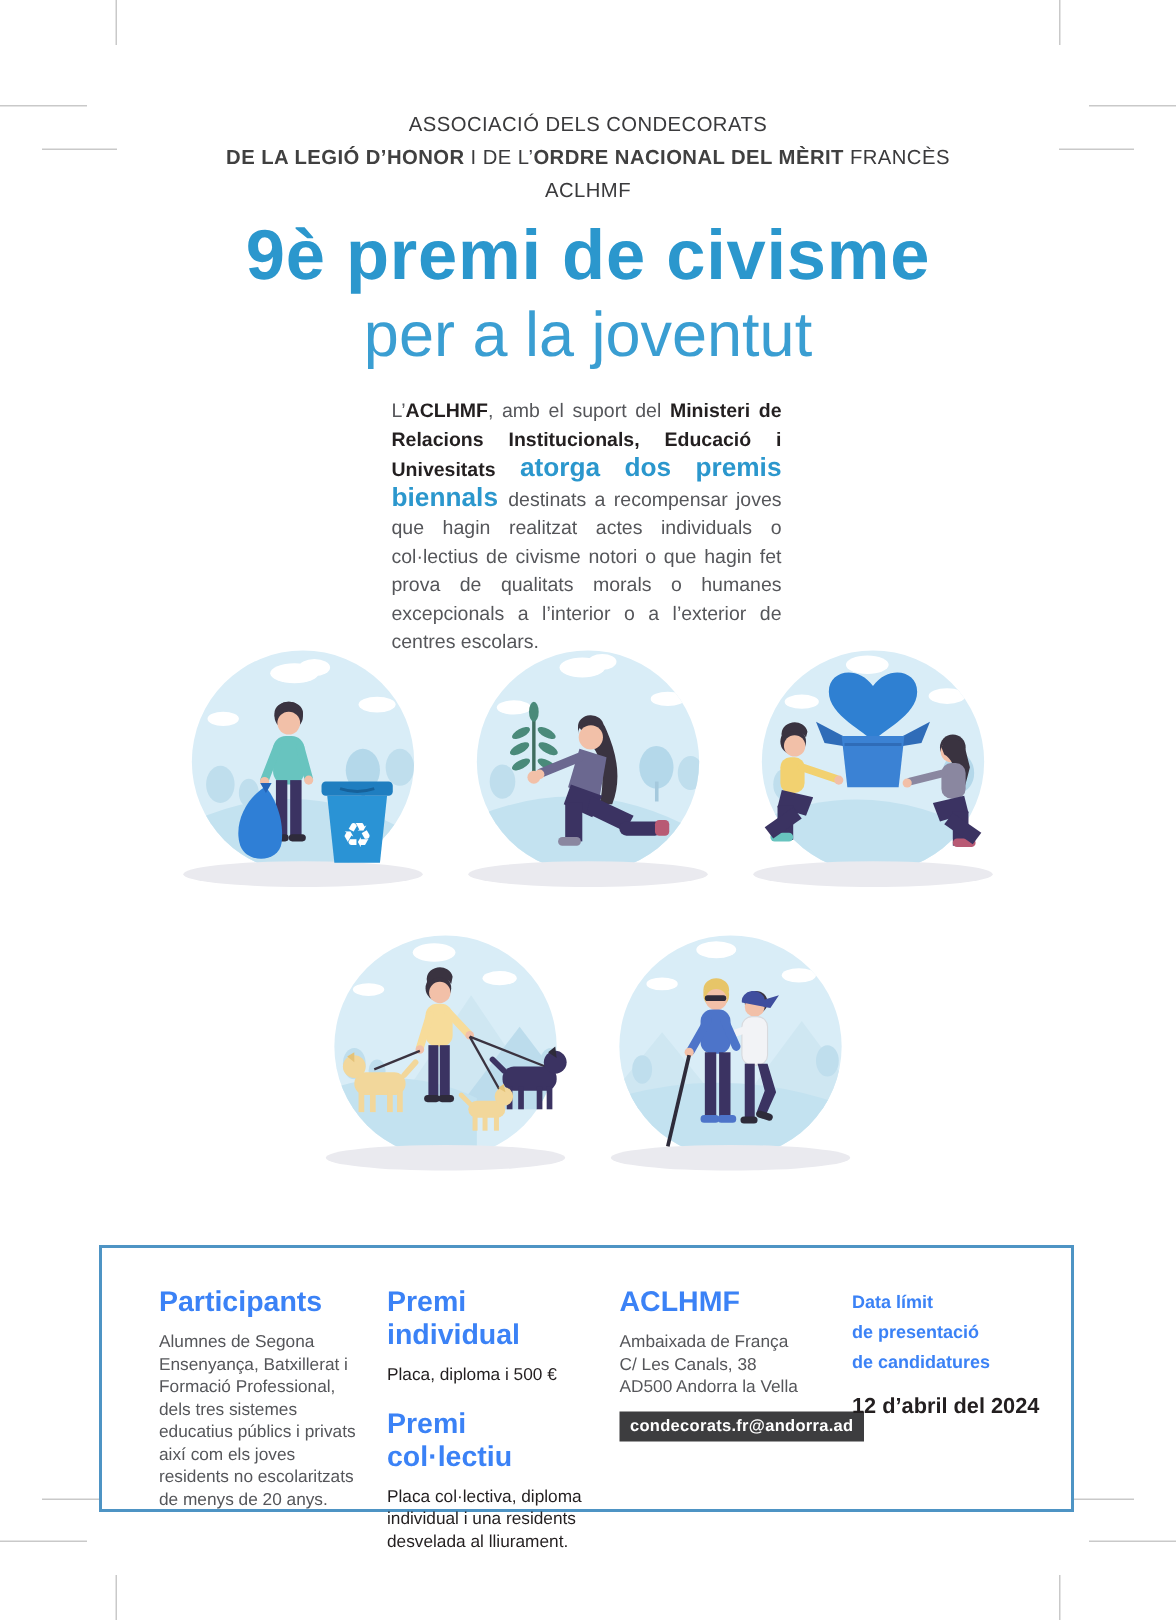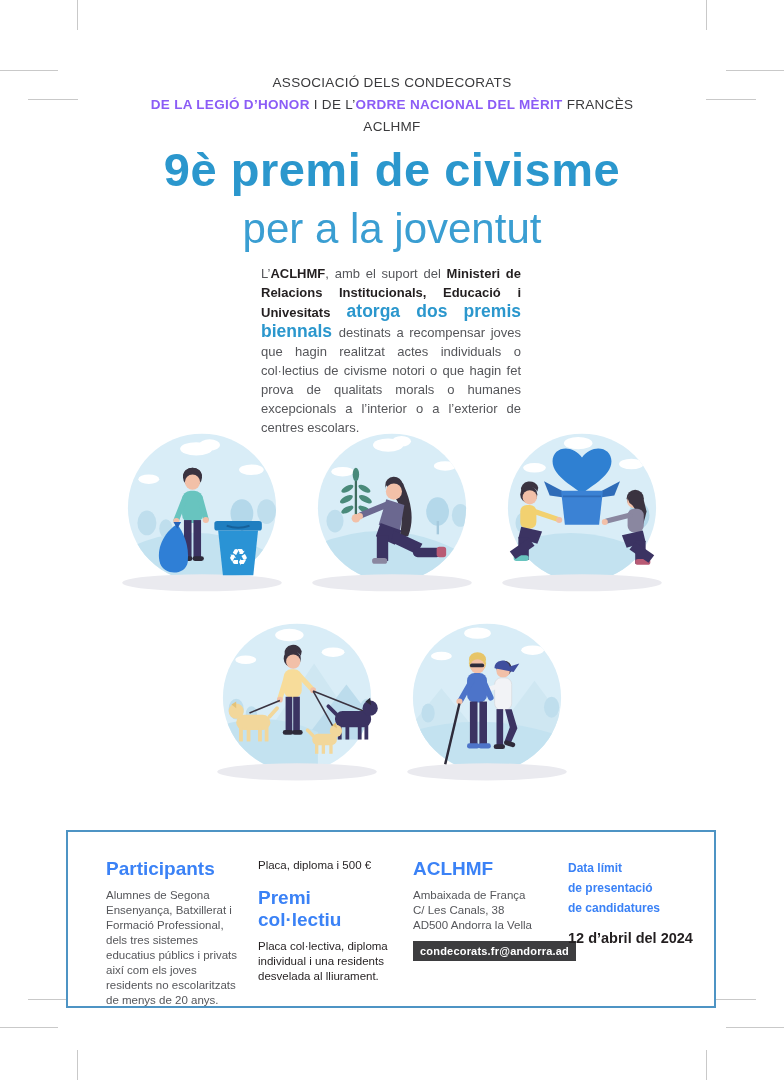--- a/index.html
+++ b/index.html
@@ -11,27 +11,27 @@
     overflow: hidden;
     color: #55565a;
   }
 
   
   .crop { position: absolute; background: #c9c9c9; }
 
   
   .header { position: absolute; top: 60px; left: 0; width: 100%; text-align: center; margin-top: 12px; }
   .header .h-line { font-size: 13.5px; line-height: 22px; color: #3a3a3c; letter-spacing: .3px; }
-  .header .blue-seg { color: #8b5cf6; font-weight: bold; }
+  .header .blue-seg { color: #404040; font-weight: bold; }
   .header .dark-seg { color: #3a3a3c; }
 
   
   .title-block { position: absolute; top: 142px; left: 0; width: 100%; text-align: center; color: #2b97cd; }
   .title-line1 { font-size: 47px; font-weight: bold; letter-spacing: .5px; }
-  .title-line2 { font-size: 42px; font-weight: 400; margin-top: 8px; color: #3a9ed2; }
+  .title-line2 { font-size: 42px; font-weight: 400; margin-top: 2px; color: #3a9ed2; }
 
   
   .intro {
     position: absolute; top: 264px; left: 261px; width: 260px;
     font-size: 13px; line-height: 19px; text-align: justify; color: #55565a;
   }
   .intro .b-dark { font-weight: bold; color: #231f20; }
   .intro .accent { font-weight: bold; color: #2b97cd; font-size: 17.5px; }
 
   
@@ -339,20 +339,21 @@
     </svg>
   </div>
 </div>
 
 <div class="info-box">
   <div class="col">
     <div class="col-heading">Participants</div>
     <div class="col-body">Alumnes de Segona Ensenyança, Batxillerat i Formació Professional, dels tres sistemes educatius públics i privats així com els joves residents no escolaritzats de menys de 20 anys.</div>
   </div>
   <div class="col">
+    <div class="col-heading">Premi individual</div>
     <div class="col-body bold-dark">Placa, diploma i 500 €</div>
     <div class="sub-gap"></div>
     <div class="col-heading">Premi col·lectiu</div>
     <div class="col-body bold-dark">Placa col·lectiva, diploma individual i una residents desvelada al lliurament.</div>
   </div>
   <div class="col">
     <div class="col-heading">ACLHMF</div>
     <div class="col-body">Ambaixada de França</div>
     <div class="col-body">C/ Les Canals, 38</div>
     <div class="col-body">AD500 Andorra la Vella</div>

